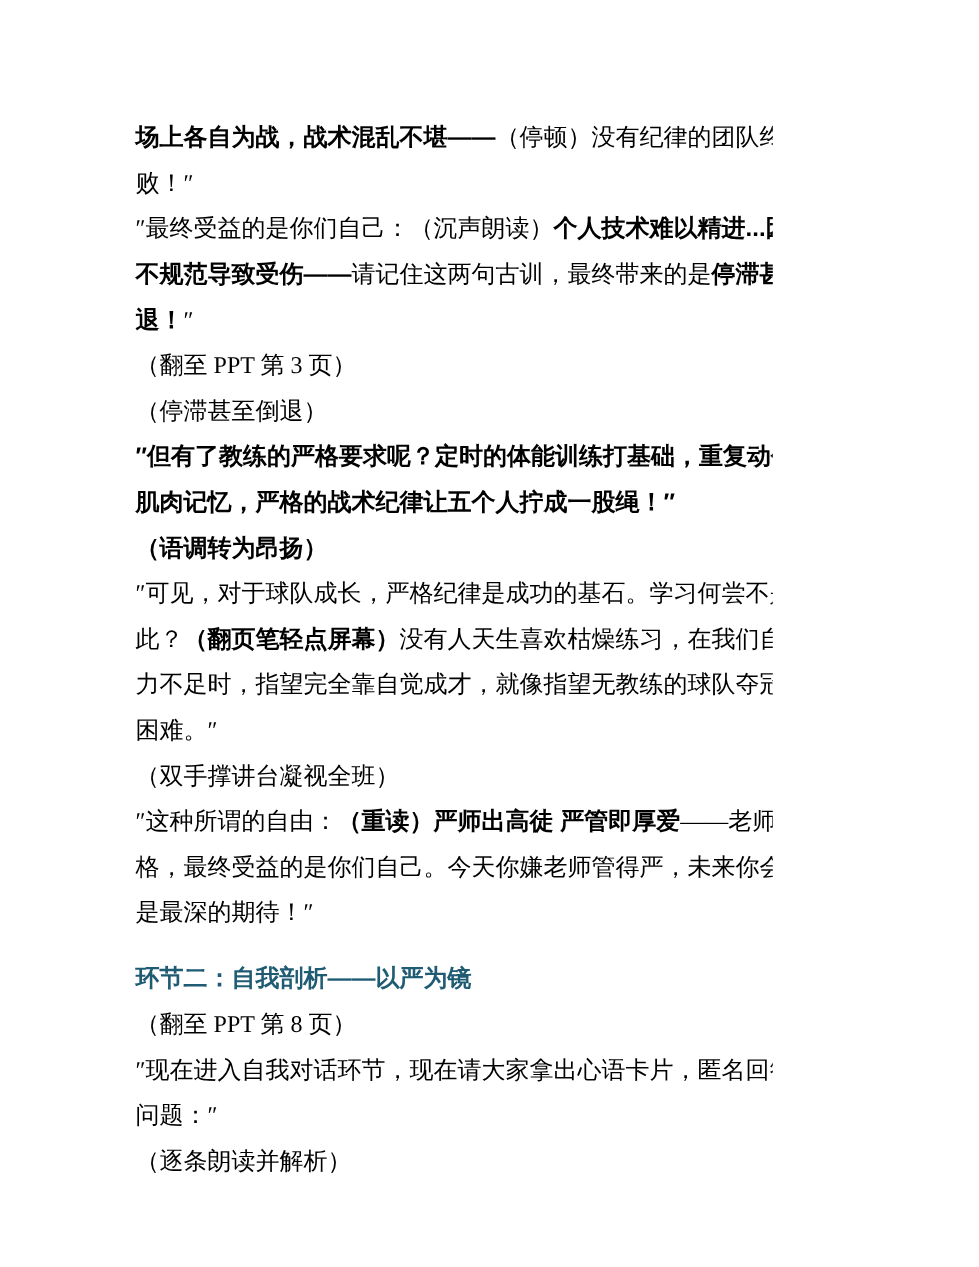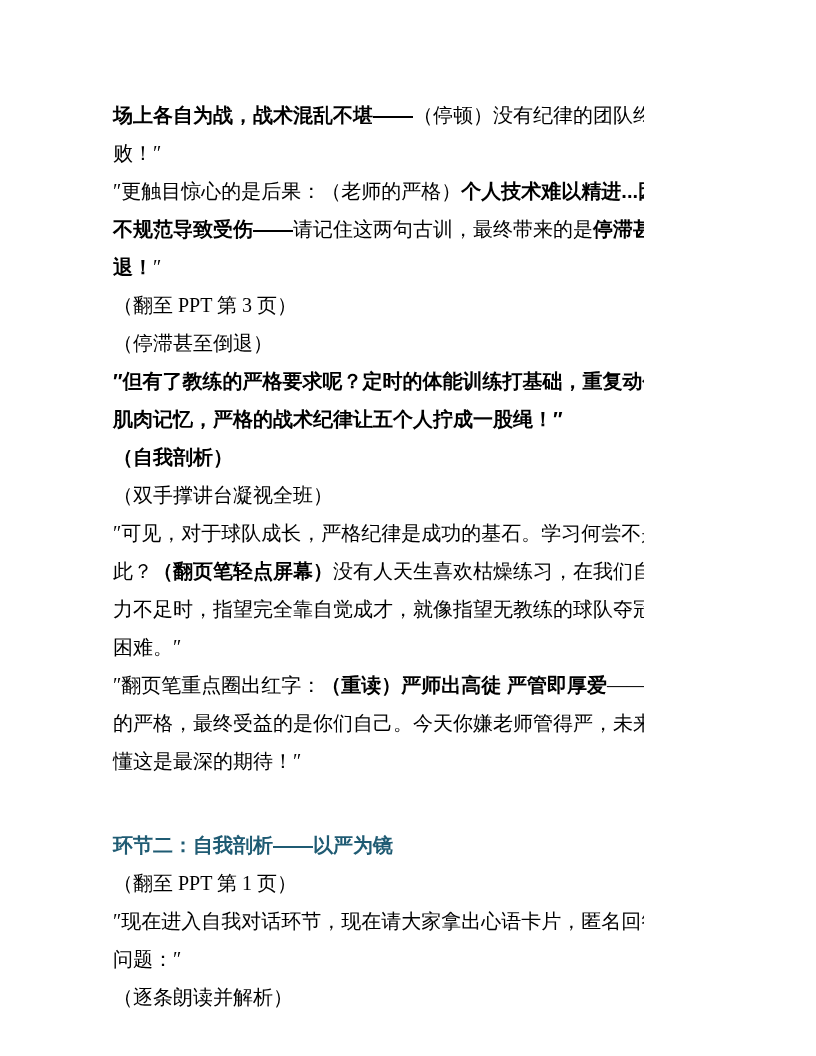--- a/index.html
+++ b/index.html
@@ -32,38 +32,38 @@
     overflow-wrap: break-word;
   }
   .para .seg-bold {
     font-family: "Liberation Sans", "DejaVu Sans", sans-serif;
     font-weight: 700;
   }
   .para.heading {
     font-family: "Liberation Sans", "DejaVu Sans", sans-serif;
     font-weight: 700;
     color: #1f5b73;
-    margin-top: 46px;
+    margin-top: 17px;
   }
   .para.heading .seg-bold {
     color: #1f5b73;
   }
 </style>
 </head>
 <body>
 
 <div class="page">
   <div class="content">
       <p class="para"><span class="seg-bold">场上各自为战，战术混乱不堪——</span><span class="seg-regular">（停顿）没有纪律的团队终将溃败！″</span></p>
-      <p class="para"><span class="seg-regular">″更触目惊心的是后果：（老师的严格）</span><span class="seg-bold">个人技术难以精进...因动作不规范导致受伤——</span><span class="seg-regular">请记住这两句古训，最终带来的是</span><span class="seg-bold">停滞甚至倒退！</span><span class="seg-regular">″</span></p>
+      <p class="para"><span class="seg-regular">″最终受益的是你们自己：（沉声朗读）</span><span class="seg-bold">个人技术难以精进...因动作不规范导致受伤——</span><span class="seg-regular">请记住这两句古训，最终带来的是</span><span class="seg-bold">停滞甚至倒退！</span><span class="seg-regular">″</span></p>
       <p class="para"><span class="seg-regular">（翻至 PPT 第 3 页）</span></p>
       <p class="para"><span class="seg-regular">（停滞甚至倒退）</span></p>
       <p class="para"><span class="seg-bold">″但有了教练的严格要求呢？定时的体能训练打基础，重复动作形成肌肉记忆，严格的战术纪律让五个人拧成一股绳！″</span></p>
-      <p class="para"><span class="seg-bold">（自我剖析）</span></p>
+      <p class="para"><span class="seg-bold">（语调转为昂扬）</span></p>
+      <p class="para"><span class="seg-regular">″可见，对于球队成长，严格纪律是成功的基石。学习何尝不是如此？</span><span class="seg-bold">（翻页笔轻点屏幕）</span><span class="seg-regular">没有人天生喜欢枯燥练习，在我们自律能力不足时，指望完全靠自觉成才，就像指望无教练的球队夺冠一样困难。″</span></p>
       <p class="para"><span class="seg-regular">（双手撑讲台凝视全班）</span></p>
-      <p class="para"><span class="seg-regular">″可见，对于球队成长，严格纪律是成功的基石。学习何尝不是如此？</span><span class="seg-bold">（翻页笔轻点屏幕）</span><span class="seg-regular">没有人天生喜欢枯燥练习，在我们自律能力不足时，指望完全靠自觉成才，就像指望无教练的球队夺冠一样困难。″</span></p>
-      <p class="para"><span class="seg-regular">″翻页笔重点圈出红字：</span><span class="seg-bold">（重读）严师出高徒 严管即厚爱</span><span class="seg-regular">——老师的严格，最终受益的是你们自己。今天你嫌老师管得严，未来你会懂这是最深的期待！″</span></p>
+      <p class="para"><span class="seg-regular">″这种所谓的自由：</span><span class="seg-bold">（重读）严师出高徒 严管即厚爱</span><span class="seg-regular">——老师的严格，最终受益的是你们自己。今天你嫌老师管得严，未来你会懂这是最深的期待！″</span></p>
       <p class="para heading"><span class="seg-bold">环节二：自我剖析——以严为镜</span></p>
-      <p class="para"><span class="seg-regular">（翻至 PPT 第 1 页）</span></p>
+      <p class="para"><span class="seg-regular">（翻至 PPT 第 8 页）</span></p>
       <p class="para"><span class="seg-regular">″现在进入自我对话环节，现在请大家拿出心语卡片，匿名回答三个问题：″</span></p>
       <p class="para"><span class="seg-regular">（逐条朗读并解析）</span></p>
     </div>
 </div>
 
 </body></html>

